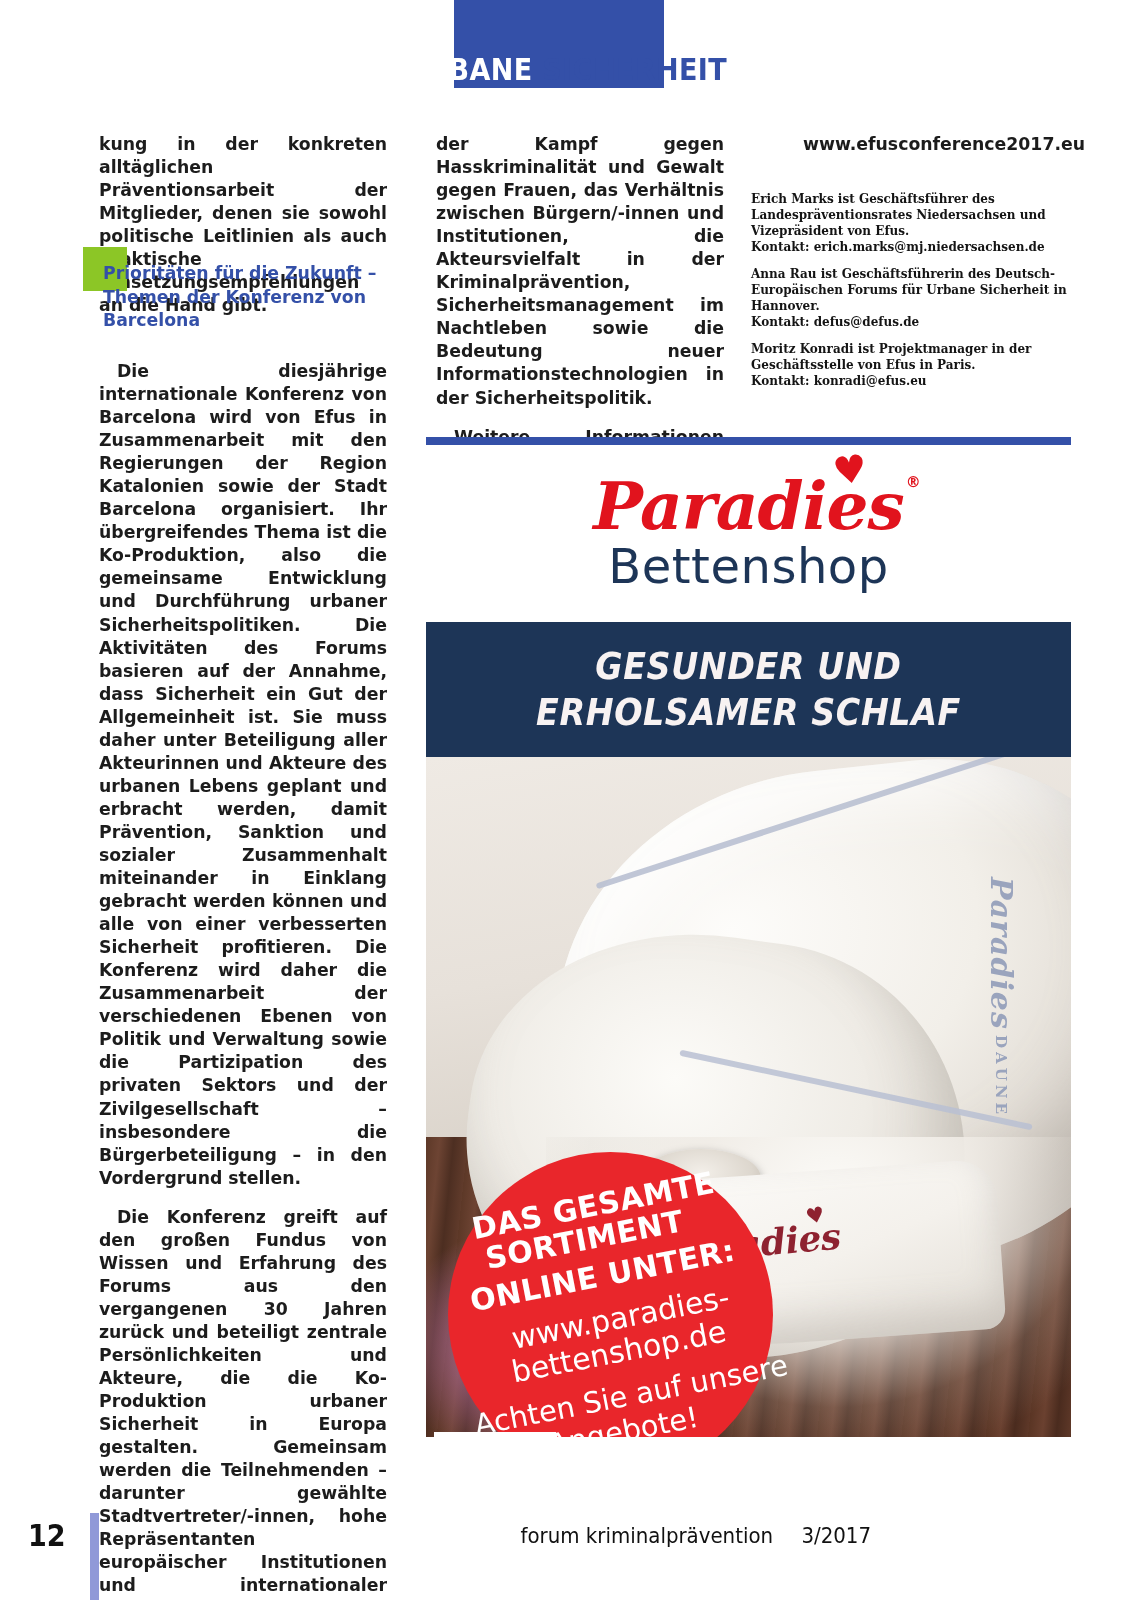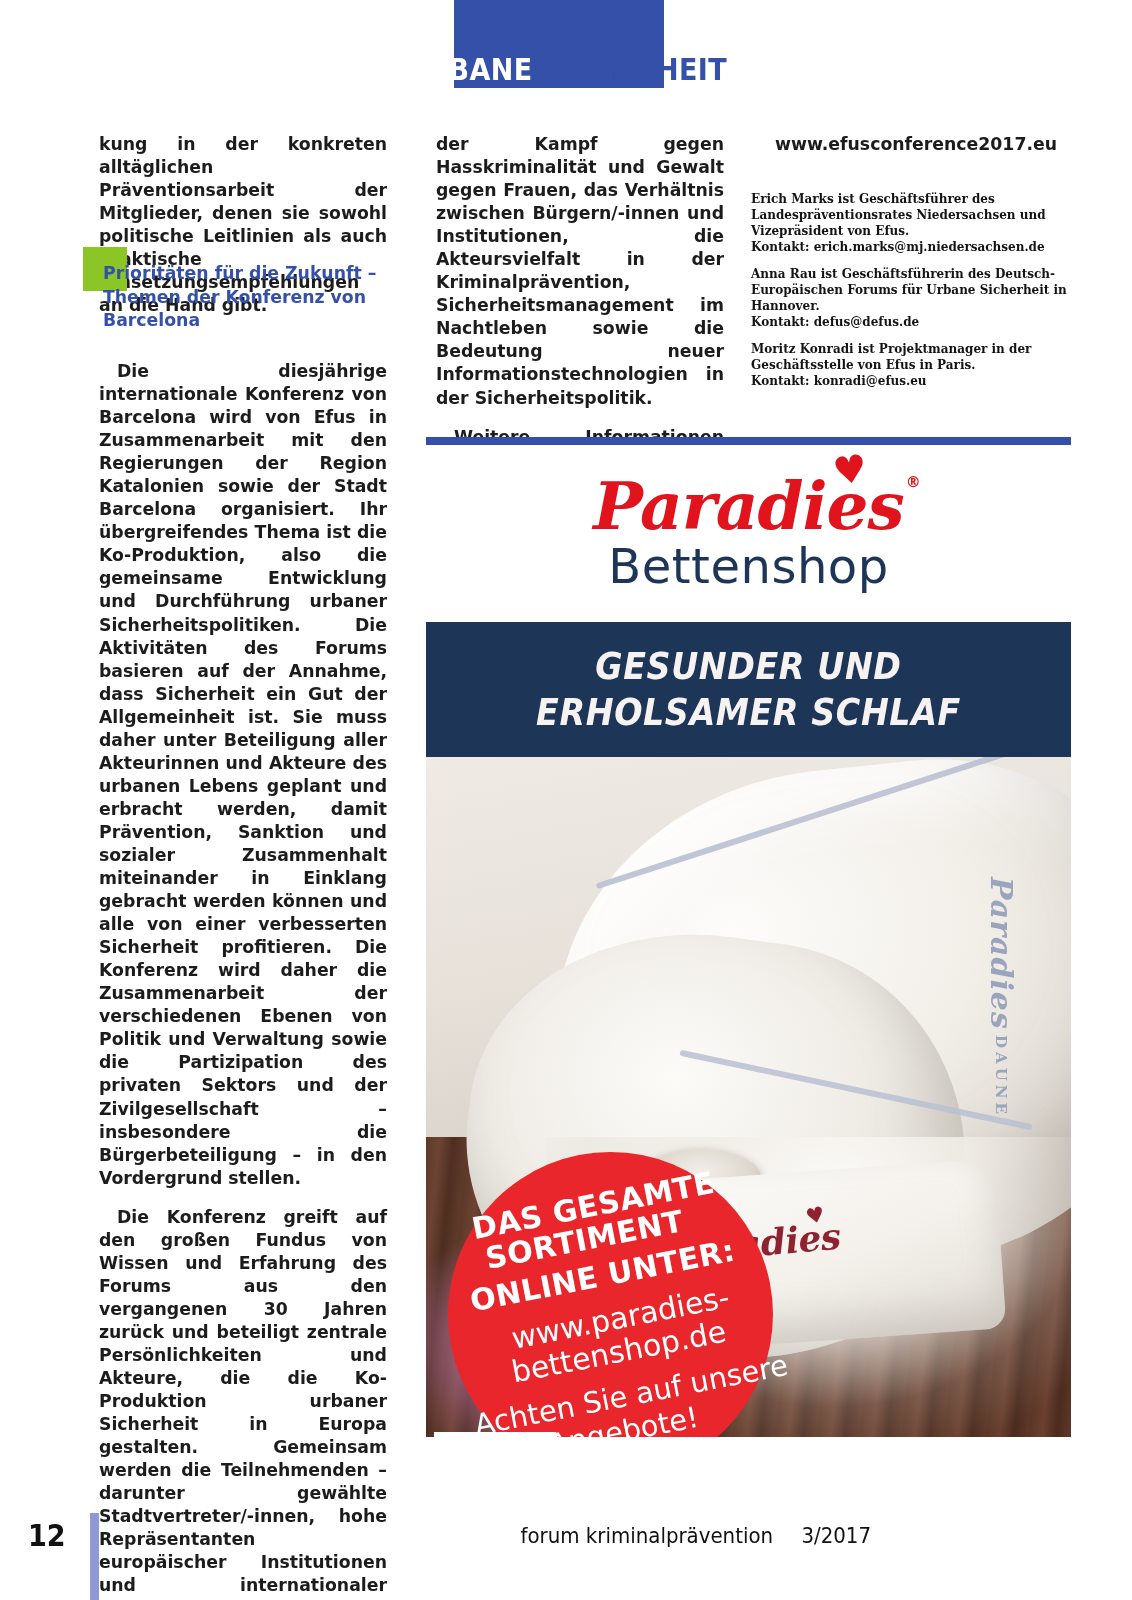--- a/index.html
+++ b/index.html
@@ -20,21 +20,21 @@
   .header-title .w { color:#ffffff; }
   .header-title .b { color:#3450a8; }
 
   
   .col { position:absolute; width:320px; font-size:17.3px; line-height:1.333;
          color:#1c1c1c; text-align:justify; }
   .col p { text-indent: 18px; margin:16px; hyphens:none;font-weight:bold; }
   .col p.noindent { text-indent:0; }
   .col1 { left:83px; top:117px; }
   .col2 { left:420px; top:117px; }
-  .col3 { left:751px; top:117px; width:330px; text-align:center; }
+  .col3 { left:771px; top:117px; width:330px; text-align:right; }
 
   .greenbox { position:absolute; left:83px; top:247px; width:44px; height:44px; background:#8cc626; }
   .subhead { position:absolute; left:103px; top:262px; width:300px;
              color:#3450a8; font-size:17.3px; font-weight:bold; line-height:1.36; text-align:left; }
 
   
   .bios { position:absolute; left:751px; top:192px; width:332px;
           font-family:"DejaVu Serif","Liberation Serif",serif;
           font-size:12px; font-weight:bold; line-height:1.33; color:#141414; }
   .bios .bio { margin-bottom:11px; }

